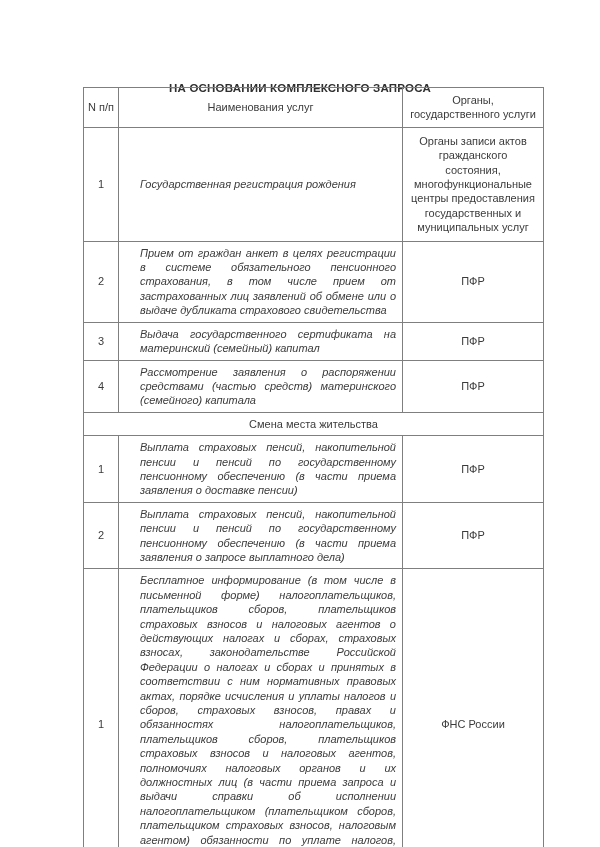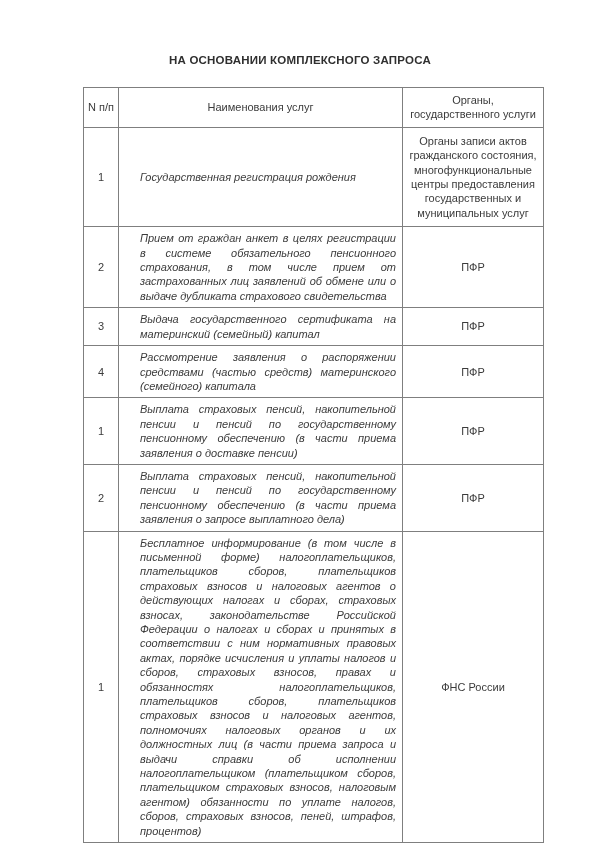--- a/index.html
+++ b/index.html
@@ -9,21 +9,21 @@
     font-family: "Liberation Sans", "DejaVu Sans", sans-serif;
   }
   .page {
     position: relative;
     width: 600px;
     height: 847px;
     background: #ffffff;
     overflow: hidden;
   }
   .doc-title {
-    margin-top: 54px;
+    margin-top: 82px;
     width: 600px;
     text-align: center;
     font-size: 11.5px;
     font-weight: bold;
     color: #2f2f2f;
     letter-spacing: 0.2px;
   }
   table.services {
     position: absolute;
     left: 83px;
@@ -59,21 +59,21 @@
   }
   td.svc-cell {
     text-align: justify;
     padding: 4px 6px 4px 21px;
     font-style: italic;
   }
   td.prov-cell {
     text-align: center;
     padding: 4px 0;
   }
-  tr.row-tall td.prov-cell { padding: 6px 1px; }
+  tr.row-tall td.prov-cell { padding: 6px 8px; }
 </style>
 </head>
 <body>
 
 <div class="page">
 
   <div class="doc-title">НА ОСНОВАНИИ КОМПЛЕКСНОГО ЗАПРОСА</div>
 
   <table class="services">
     <colgroup>
@@ -105,20 +105,23 @@
         <td class="svc-cell">Выдача государственного сертификата на материнский (семейный) капитал</td>
         <td class="prov-cell">ПФР</td>
       </tr>
       <tr>
         <td class="num-cell">4</td>
         <td class="svc-cell">Рассмотрение заявления о распоряжении средствами (частью средств) материнского (семейного) капитала</td>
         <td class="prov-cell">ПФР</td>
       </tr>
 
       <tr>
+        <td class="section-cell" colspan="3">Смена места жительства</td>
+      </tr>
+      <tr>
         <td class="num-cell">1</td>
         <td class="svc-cell">Выплата страховых пенсий, накопительной пенсии и пенсий по государственному пенсионному обеспечению (в части приема заявления о доставке пенсии)</td>
         <td class="prov-cell">ПФР</td>
       </tr>
       <tr>
         <td class="num-cell">2</td>
         <td class="svc-cell">Выплата страховых пенсий, накопительной пенсии и пенсий по государственному пенсионному обеспечению (в части приема заявления о запросе выплатного дела)</td>
         <td class="prov-cell">ПФР</td>
       </tr>
 

